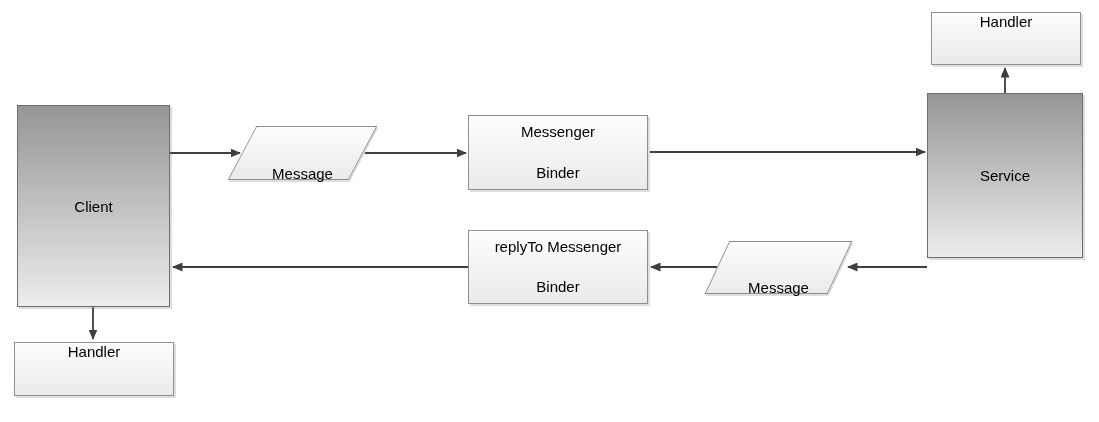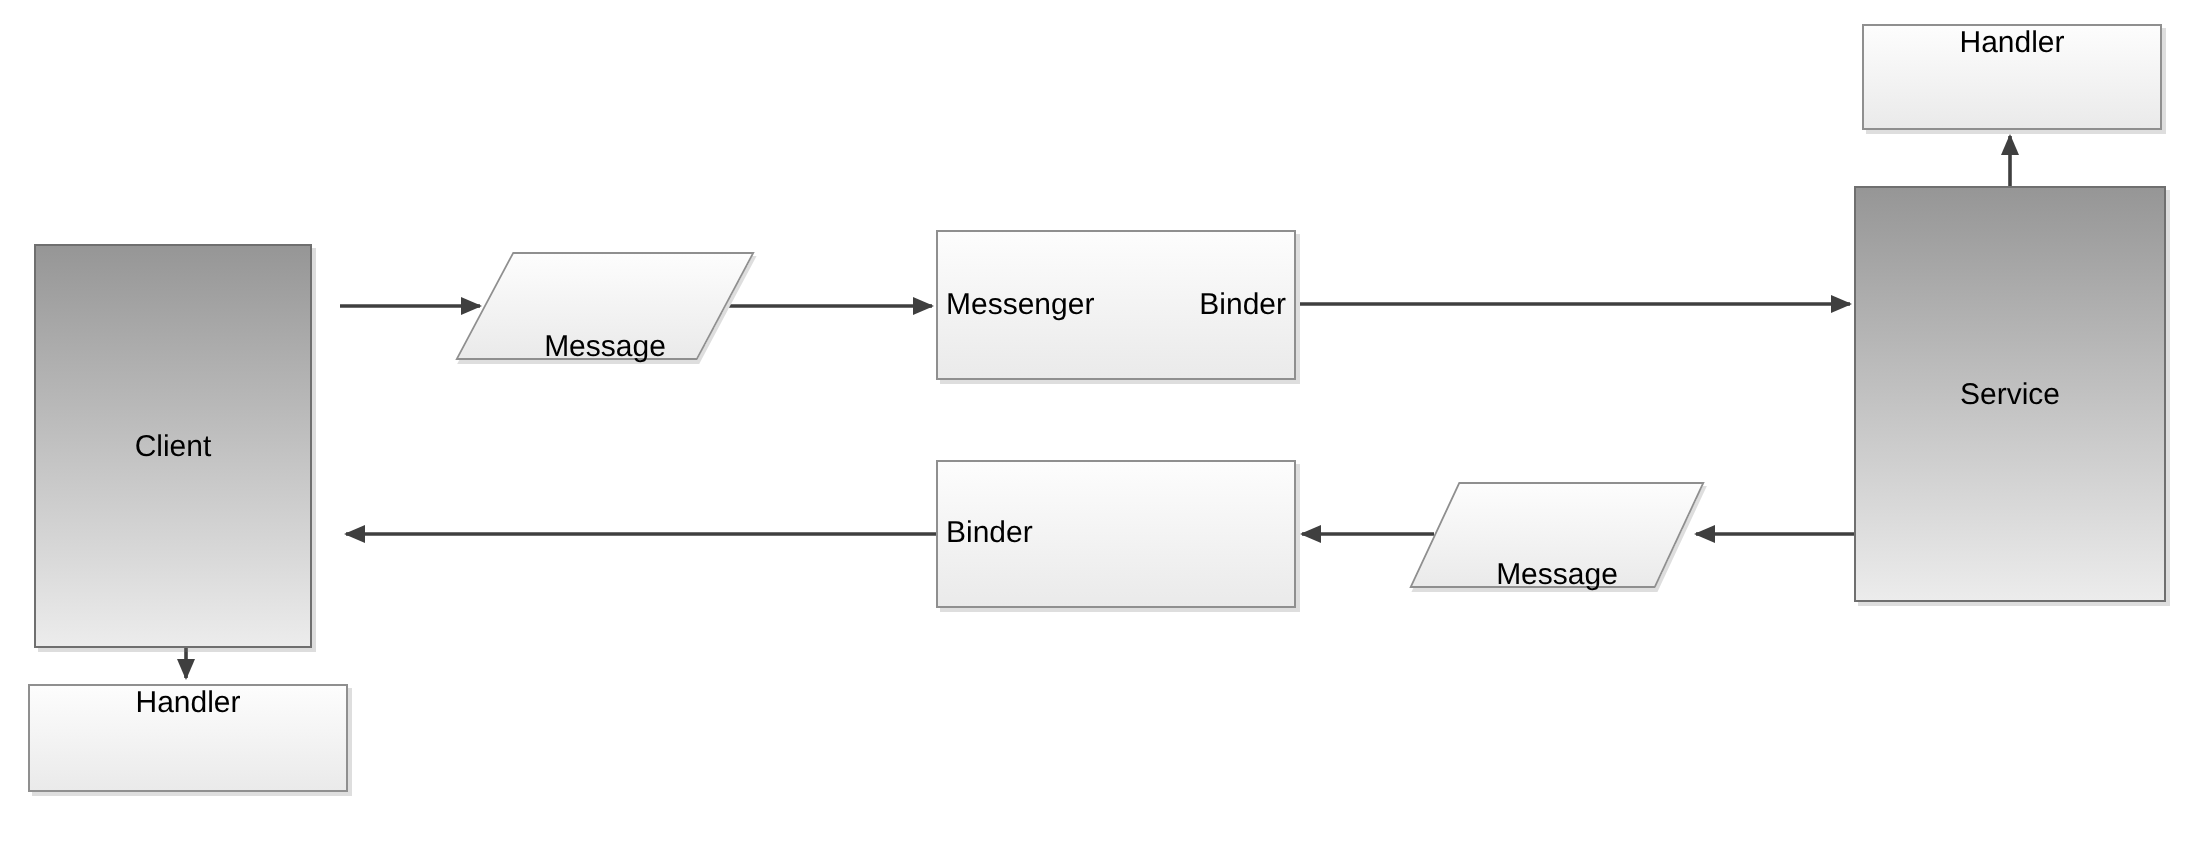--- a/index.html
+++ b/index.html
@@ -36,21 +36,21 @@
   
   .light-box {
     position:absolute;
     background:linear-gradient(to bottom, var(--light-grad-top), var(--light-grad-bottom));
     border:1px solid var(--border-light);
     box-shadow:2px 2px 0 var(--shadow-light);
     font-size:15px;
   }
   .light-box.center { display:flex; align-items:flex-start; justify-content:center; }
   .light-box.two-line {
-    display:flex; flex-direction:row;
+    display:flex; flex-direction:column;
     align-items:center; justify-content:space-between;
     padding:7px 4px 8px 4px;
   }
 
   
   .para { position:absolute; font-size:15px; }
   .para .para-bg {
     position:absolute; inset:0;
     background:linear-gradient(to bottom, var(--light-grad-top), var(--light-grad-bottom));
     border:1px solid var(--border-light);
@@ -82,49 +82,50 @@
     <line x1="170" y1="153" x2="240" y2="153" marker-end="url(#arw)"></line>
     <line x1="364" y1="153" x2="466" y2="153" marker-end="url(#arw)"></line>
     <line x1="648" y1="152" x2="925" y2="152" marker-end="url(#arw)"></line>
     <line x1="1005" y1="93" x2="1005" y2="68" marker-end="url(#arw)"></line>
     <line x1="927" y1="267" x2="848" y2="267" marker-end="url(#arw)"></line>
     <line x1="717" y1="267" x2="651" y2="267" marker-end="url(#arw)"></line>
     <line x1="468" y1="267" x2="173" y2="267" marker-end="url(#arw)"></line>
     <line x1="93" y1="307" x2="93" y2="339" marker-end="url(#arw)"></line>
   </svg>
 
-  <div class="proc-box" style="left:17px; top:105px; width:139px; height:202px;margin-top:17px;">
+  <div class="proc-box" style="left:17px; top:105px; width:153px; height:202px;">
     <span>Client</span>
   </div>
 
   <div class="light-box center" style="left:14px; top:342px; width:160px; height:54px;">
     <span>Handler</span>
   </div>
 
   <div class="para" style="left:242px; top:126px; width:121px; height:54px;">
     <div class="para-bg skew28"></div>
     <div class="para-label">
       <span>Message</span>
     </div>
   </div>
 
   <div class="light-box two-line" style="left:468px; top:115px; width:180px; height:75px;">
     <span>Messenger</span>
     <span>Binder</span>
   </div>
 
-  <div class="proc-box" style="left:927px; top:93px; width:156px; height:208px;">
+  <div class="proc-box" style="left:927px; top:93px; width:156px; height:165px;">
     <span>Service</span>
   </div>
 
   <div class="light-box center" style="left:931px; top:12px; width:150px; height:53px;">
     <span>Handler</span>
   </div>
 
   <div class="light-box two-line" style="left:468px; top:230px; width:180px; height:74px;">
+    <span>replyTo Messenger</span>
     <span>Binder</span>
   </div>
 
   <div class="para" style="left:717px; top:241px; width:123px; height:53px;">
     <div class="para-bg skew25"></div>
     <div class="para-label">
       <span>Message</span>
     </div>
   </div>
 

